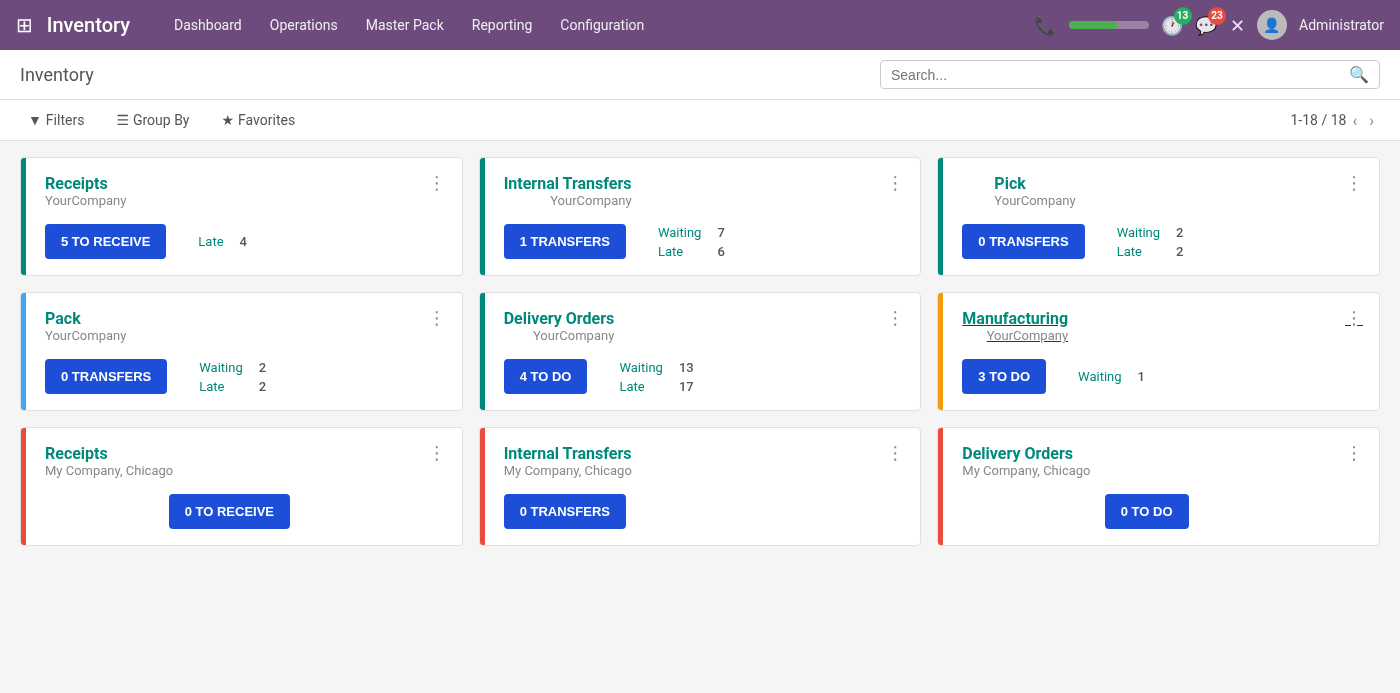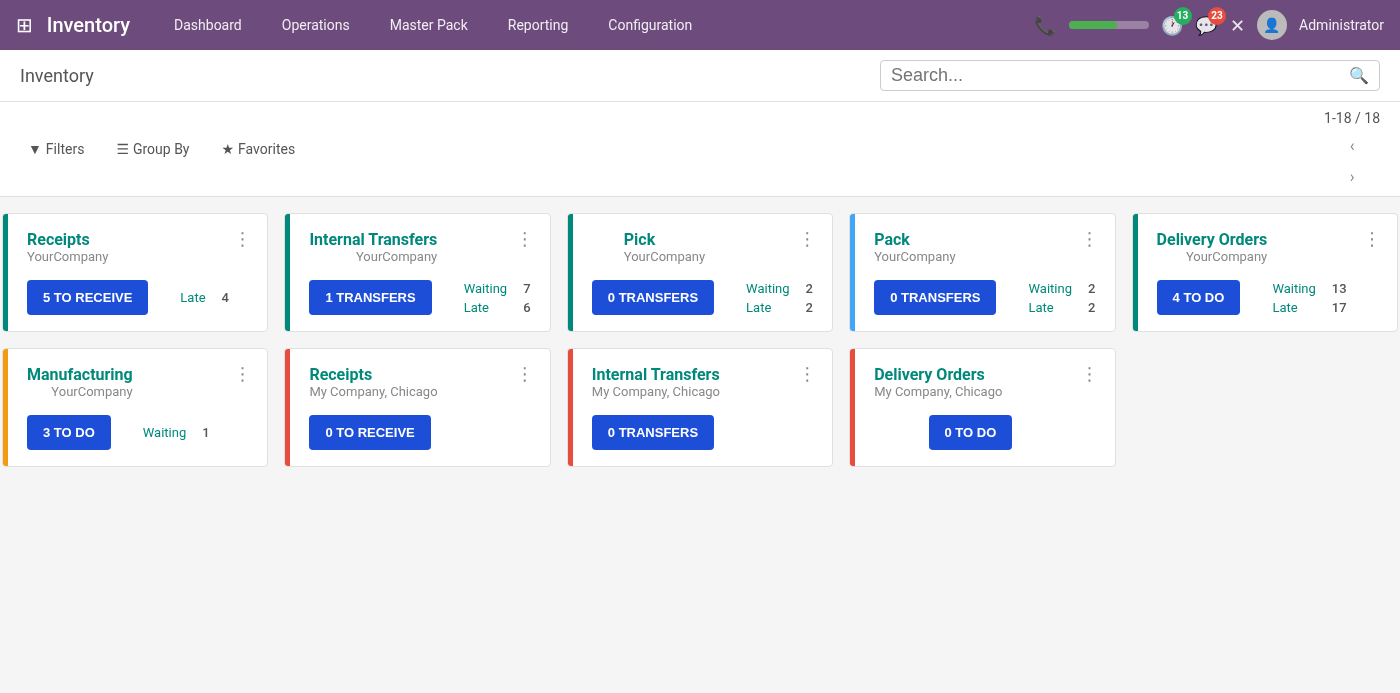--- a/index.html
+++ b/index.html
@@ -10,21 +10,21 @@
       background: #6d4c7d;
       display: flex;
       align-items: center;
       padding: 0 16px;
       height: 50px;
       color: white;
       gap: 8px;
     }
     .topbar-grid-icon { font-size: 20px; margin-right: 6px; cursor: pointer; }
     .topbar-app-name { font-size: 20px; font-weight: 500; margin-right: 24px; color: white; }
-    .topbar-nav { display: flex; gap: 16px; flex: 1; }
+    .topbar-nav { display: flex; gap: 4px; flex: 1; }
     .topbar-nav-item { padding: 6px 12px; color: rgba(255,255,255,0.9); cursor: pointer; border-radius: 4px; font-size: 14px; }
     .topbar-right { display: flex; align-items: center; gap: 12px; }
     .topbar-icon { color: rgba(255,255,255,0.85); cursor: pointer; font-size: 18px; }
     .topbar-progress { background: rgba(255,255,255,0.3); border-radius: 10px; width: 80px; height: 8px; overflow: hidden; }
     .topbar-progress-bar { background: #4caf50; height: 100%; width: 60%; border-radius: 10px; }
     .badge-btn { position: relative; cursor: pointer; }
     .badge { position: absolute; top: -8px; right: -8px; background: #e74c3c; color: white; border-radius: 50%; font-size: 10px; width: 18px; height: 18px; display: flex; align-items: center; justify-content: center; font-weight: bold; }
     .badge-green { background: #27ae60; }
     .topbar-avatar { width: 30px; height: 30px; border-radius: 50%; background: #bbb; display: flex; align-items: center; justify-content: center; color: #555; font-size: 14px; }
     .topbar-user { color: rgba(255,255,255,0.9); font-size: 14px; cursor: pointer; }
@@ -32,39 +32,39 @@
     
     .subheader {
       background: white;
       padding: 10px 20px;
       display: flex;
       align-items: center;
       border-bottom: 1px solid #e0e0e0;
     }
     .subheader-title { font-size: 18px; color: #555; font-weight: 400; flex: 1; }
     .search-bar { display: flex; align-items: center; border: 1px solid #ccc; border-radius: 4px; padding: 4px 10px; width: 500px; background: white; }
-    .search-bar input { border: none; outline: none; flex: 1; font-size: 18px; color: #0369a1; }
+    .search-bar input { border: none; outline: none; flex: 1; font-size: 14px; color: #0369a1; }
     .search-icon { color: #888; font-size: 16px; cursor: pointer; }
 
     
     .toolbar {
       background: white;
       padding: 8px 20px;
       display: flex;
       align-items: center;
       justify-content: space-between;
       border-bottom: 1px solid #e0e0e0;
     }
     .toolbar-left { display: flex; gap: 16px; align-items: center; }
     .toolbar-btn { display: flex; align-items: center; gap: 4px; color: #555; cursor: pointer; font-size: 14px; padding: 4px 8px; border-radius: 4px; }
-    .toolbar-right { display: flex; align-items: center; gap: 8px; color: #555; font-size: 14px; flex-direction: column; }
+    .toolbar-right { display: flex; align-items: center; gap: 0; color: #555; font-size: 14px; }
     .pagination-nav { cursor: pointer; color: #888; font-size: 16px; padding: 2px 6px; }
 
     
-    .cards-container { padding: 16px 2px; display: grid; grid-template-columns: repeat(5, 1fr); gap: 16px; }
+    .cards-container { padding: 16px 20px; display: grid; grid-template-columns: repeat(3, 1fr); gap: 16px; }
     .card {
       background: white;
       border-radius: 4px;
       border: 1px solid #e0e0e0;
       padding: 16px;
       position: relative;
       overflow: hidden;
     }
     .card-left-border { position: absolute; left: 0; top: 0; bottom: 0; width: 5px; }
     .card-left-border.teal { background: #00897b; }
@@ -261,21 +261,21 @@
       </div>
       <div class="card-stat">
         <span class="stat-label">Late</span>
         <span class="stat-value">17</span>
       </div>
         </div>
     </div>
   </div>
     <div class="card">
     <div class="card-left-border orange" style="background:#f39c12;"></div>
-    <div class="card-header" style="padding-left:8px;">
+    <div class="card-header" style="padding-left:8px;text-decoration:underline;">
       <div>
         <div class="card-title">Manufacturing</div>
         <div class="card-subtitle">YourCompany</div>
       </div>
       <span class="card-menu">⋮</span>
     </div>
     <div class="card-body" style="padding-left:8px;">
       <button class="card-action-btn">3 TO DO</button>
       <div class="card-stats">
       <div class="card-stat">
@@ -287,21 +287,21 @@
   </div>
     <div class="card">
     <div class="card-left-border red" style="background:#e74c3c;"></div>
     <div class="card-header" style="padding-left:8px;">
       <div>
         <div class="card-title">Receipts</div>
         <div class="card-subtitle">My Company, Chicago</div>
       </div>
       <span class="card-menu">⋮</span>
     </div>
-    <div class="card-body" style="padding-left:8px;">
+    <div class="card-body" style="padding-left:8px;justify-content:center;">
       <button class="card-action-btn">0 TO RECEIVE</button>
       <div class="card-stats"></div>
     </div>
   </div>
     <div class="card">
     <div class="card-left-border red" style="background:#e74c3c;"></div>
     <div class="card-header" style="padding-left:8px;">
       <div>
         <div class="card-title">Internal Transfers</div>
         <div class="card-subtitle">My Company, Chicago</div>

